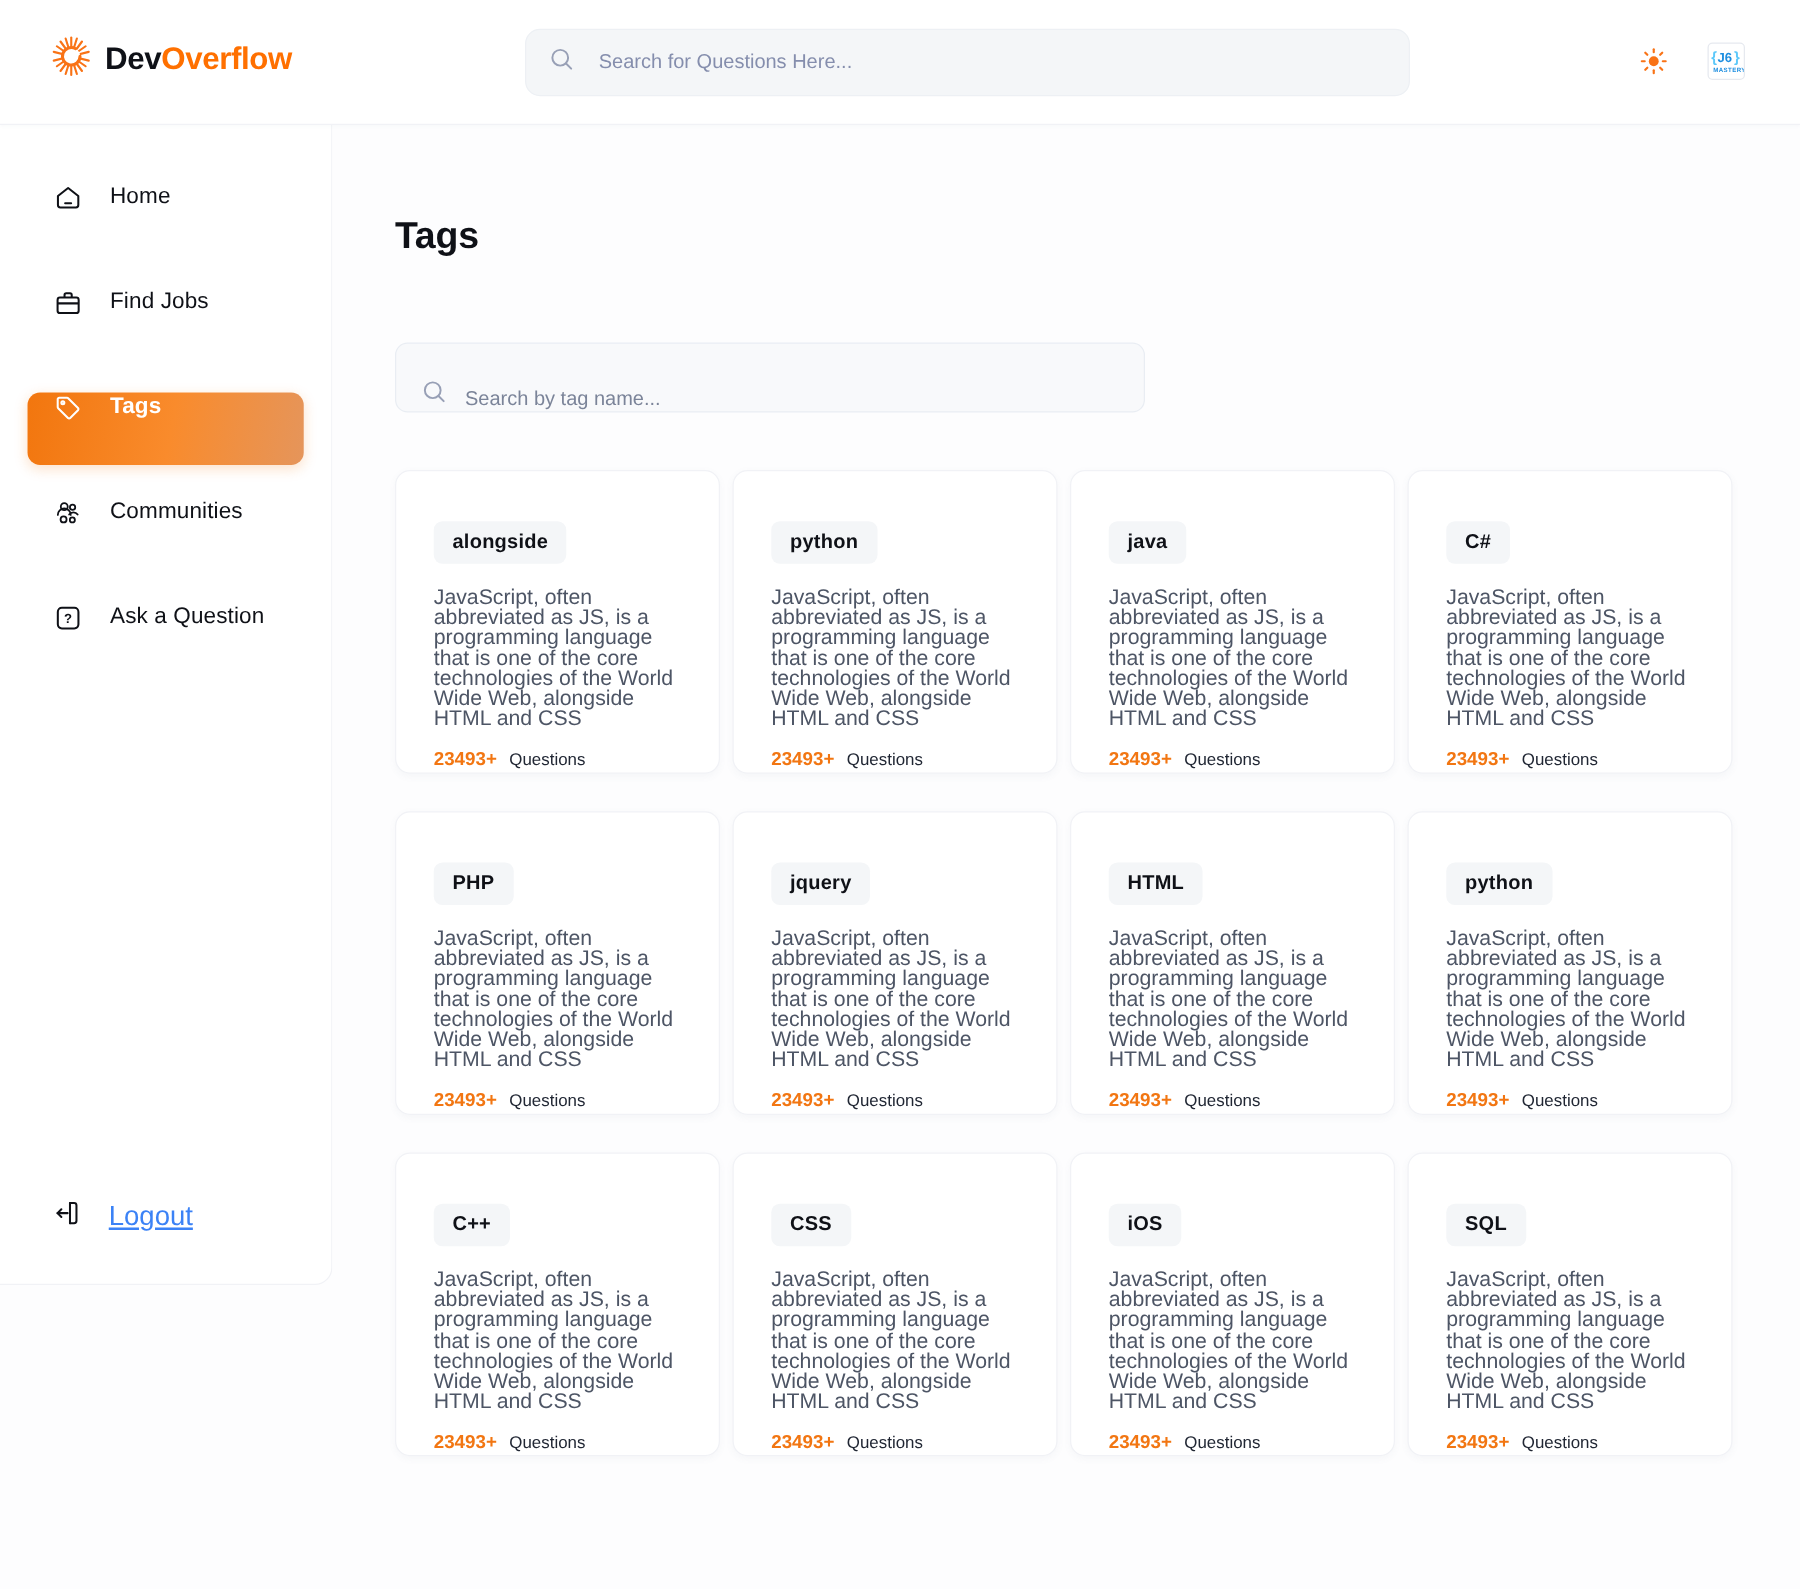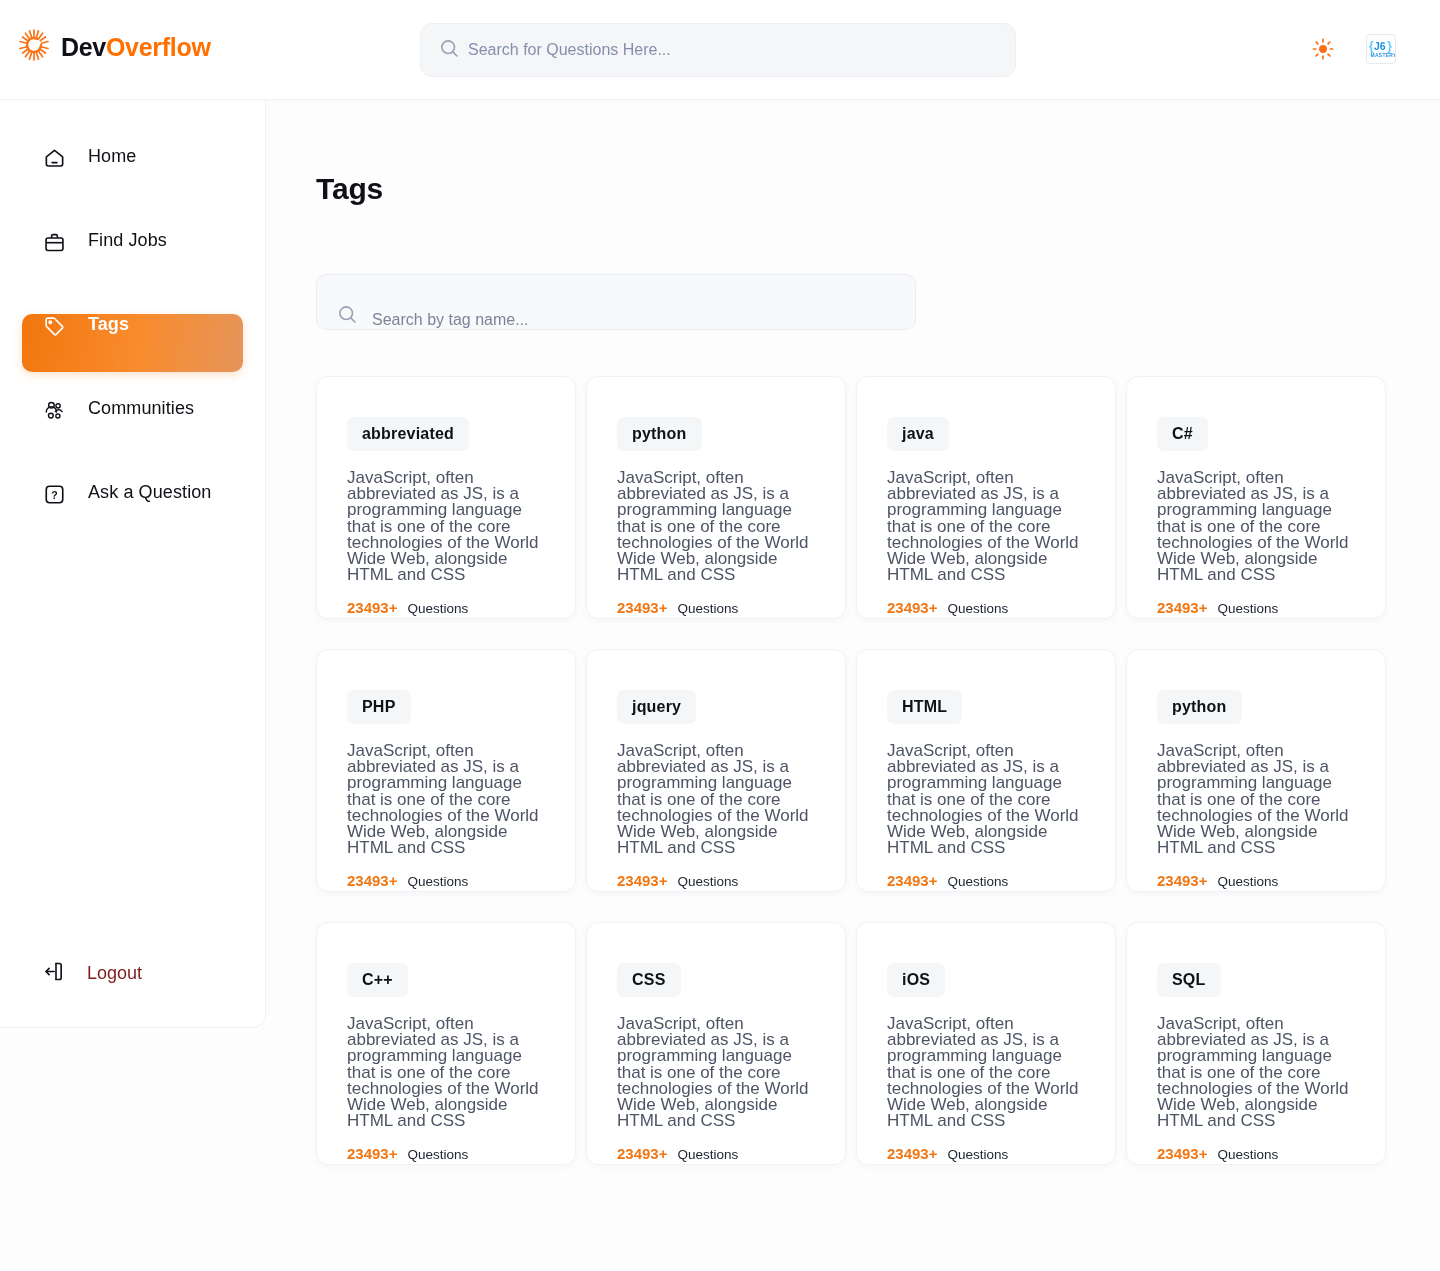--- a/index.html
+++ b/index.html
@@ -15,36 +15,36 @@
   .navbar {
     position: absolute; top: 0; left: 0;
     width: 1440px; height: 100px;
     background: #FFFFFF;
     border-bottom: 1px solid #F1F2F6;
     display: flex; align-items: center;
     box-shadow: 0 1px 3px rgba(100,110,140,0.045);
     z-index: 20;
   }
   .brand {
-    position: absolute; left: 17px; top: 28px;
+    position: absolute; left: 40px; top: 28px;
     display: flex; align-items: center; gap: 10px;
   }
   .brand-text {
     font-size: 25px; font-weight: 700; letter-spacing: -0.3px;
     color: #0F1117; white-space: nowrap;
   }
   .brand-text .accent { color: #FF7000; }
 
   .nav-search {
     position: absolute; left: 420px; top: 23px;
-    width: 596px; height: 54px;
+    width: 708px; height: 54px;
     background: #F4F6F8;
     border: 1px solid #EDF0F4;
     border-radius: 12px;
-    display: flex; align-items: center; gap: 8px;
+    display: flex; align-items: center; gap: 19px;
     padding: 0 18px;
   }
   .nav-search .ph {
     font-size: 16px; color: #858EAD; font-weight: 400;
   }
 
   .nav-right {
     position: absolute; right: 44px; top: 34px;
     display: flex; align-items: center; gap: 32px;
   }
@@ -81,21 +81,21 @@
     box-shadow: 0 3px 10px rgba(242,118,14,0.22);
   }
   .nav-item.active .label { color: #FFFFFF; font-weight: 700; }
   .nav-item .ico { width: 24px; height: 24px; display:flex; align-items:center; justify-content:center; flex: 0 0 24px;}
 
   .logout-item {
     margin-top: auto; margin-bottom: 40px;
     display: flex; align-items: center; gap: 22px;
     padding-left: 42px; cursor: pointer;
   }
-  .logout-item .label { font-size: 18px; color: #7f1d1d; }
+  .logout-item .label { font-size: 22px; color: #3b82f6; text-decoration: underline; }
 
   
   .main {
     position: absolute; left: 266px; top: 100px;
     width: 1174px; height: 1171px;
     background: #FDFDFE;
     padding: 72px 0 0 50px;
   }
   .page-title {
     font-size: 30px; font-weight: 700; color: #0F1117;
@@ -327,21 +327,21 @@
         </svg>
       </span>
       <span class="ph">Search by tag name...</span>
     </div>
 
   </div>
 
   <div class="card-grid">
 
     <div class="tag-card">
-      <span class="tag-badge">abbreviated</span>
+      <span class="tag-badge">alongside</span>
       <div class="tag-desc">JavaScript, often abbreviated as JS, is a programming language that is one of the core technologies of the World Wide Web, alongside HTML and CSS</div>
       <div class="tag-count">
         <span class="num">23493+</span>
         <span class="word">Questions</span>
       </div>
     </div>
 
     <div class="tag-card">
       <span class="tag-badge">python</span>
       <div class="tag-desc">JavaScript, often abbreviated as JS, is a programming language that is one of the core technologies of the World Wide Web, alongside HTML and CSS</div>

